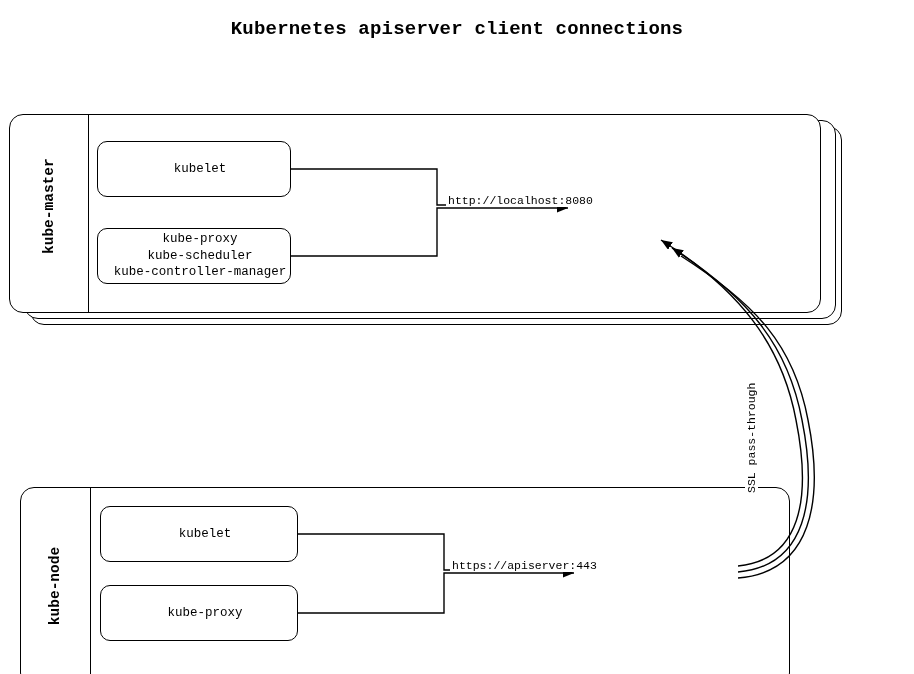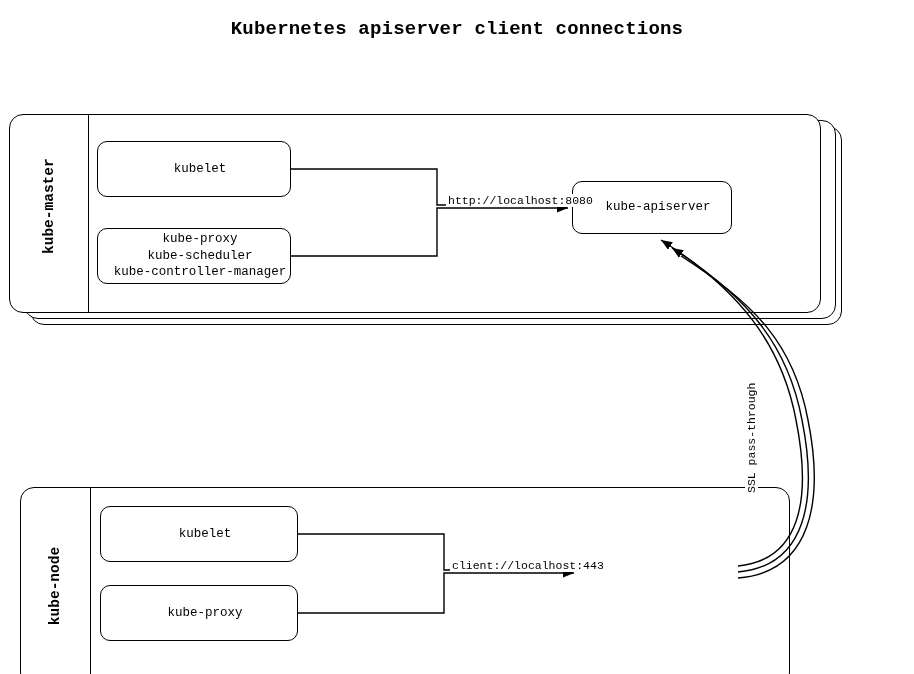--- a/index.html
+++ b/index.html
@@ -102,23 +102,20 @@
   <div class="node-box" style="left:97px; top:141px; width:194px; height:56px;">
     <span>kubelet</span>
   </div>
 
   <div class="node-box" style="left:97px; top:228px; width:194px; height:56px;">
     <span class="multi">kube-proxy
 kube-scheduler
 kube-controller-manager</span>
   </div>
 
-  <div class="node-box" style="left:572px; top:181px; width:160px; height:53px;">
-    <span>kube-apiserver</span>
-  </div>
 
   <div class="group-outer" style="left:20px; top:487px; width:770px; height:200px;"></div>
   <div class="group-divider" style="left:90px; top:487px; height:200px;"></div>
   <div class="group-label" style="left:15px; top:578px; width:80px; text-align:center; transform: rotate(-90deg);">kube-node</div>
 
   <div class="node-box" style="left:100px; top:506px; width:198px; height:56px;">
     <span>kubelet</span>
   </div>
 
   <div class="node-box" style="left:100px; top:585px; width:198px; height:56px;">
@@ -143,17 +140,17 @@
       <path d="M298,613 L444,613 L444,573 L574,573" marker-end="url(#arrow)"></path>
 
       <path d="M738,566 C800,560 812,500 796,420 C782,345 740,290 661,240" marker-end="url(#arrow)"></path>
       <path d="M738,572 C806,566 818,500 802,420 C788,345 748,297 672,248" marker-end="url(#arrow)"></path>
       <path d="M738,578 C812,572 824,500 808,420 C794,345 756,304 681,256"></path>
     </g>
   </svg>
 
   <div class="edge-label" style="left:446px; top:194px;">http://localhost:8080</div>
 
-  <div class="edge-label" style="left:450px; top:559px;">client://localhost:443</div>
+  <div class="edge-label" style="left:450px; top:559px;">https://apiserver:443</div>
 
   <div class="edge-label vertical" style="left:745px; top:495px;">SSL pass-through</div>
 
 </div>
 
 </body></html>

